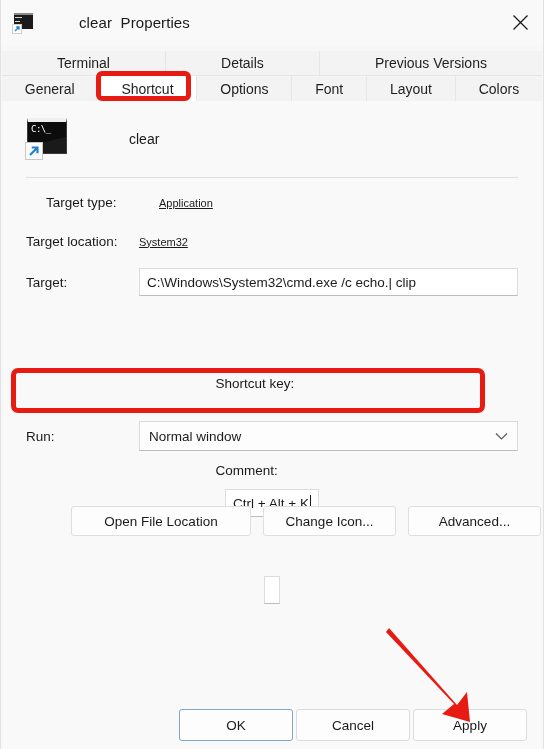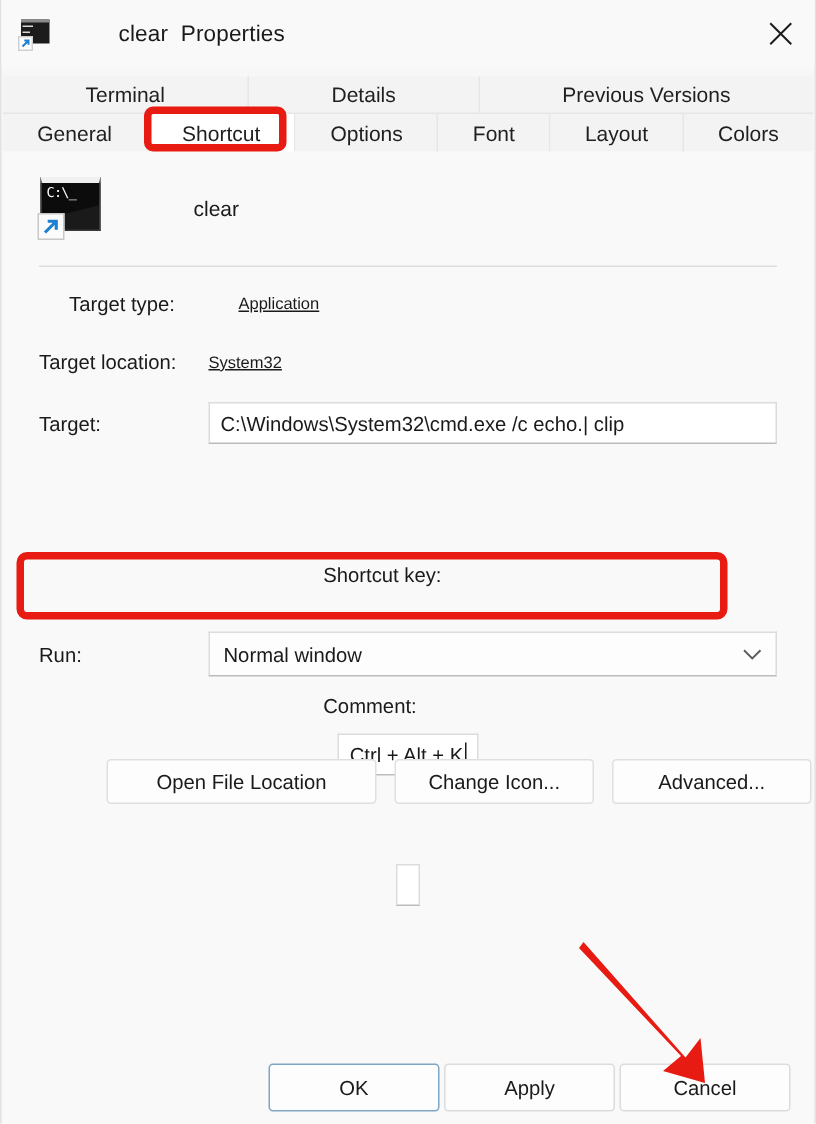--- a/index.html
+++ b/index.html
@@ -458,22 +458,22 @@
     </div>
 
     <div id="action-buttons">
       <div class="action-btn" id="btn-open-file-location">Open File Location</div>
       <div class="action-btn" id="btn-change-icon">Change Icon...</div>
       <div class="action-btn" id="btn-advanced">Advanced...</div>
     </div>
 
     <div id="footer">
       <div class="footer-btn default">OK</div>
+      <div class="footer-btn">Cancel</div>
       <div class="footer-btn">Apply</div>
-      <div class="footer-btn">Cancel</div>
     </div>
 
   </div>
 
   <div class="annot-rect" id="annot-tab"></div>
   <div class="annot-rect" id="annot-shortcut-key"></div>
   <svg id="annot-arrow" viewBox="0 0 130 115">
     <path d="M18 10 L86 87 L96 74 L99 104 L71 96 L83 86 L15 14 Z" fill="#e81b12"></path>
   </svg>
 

